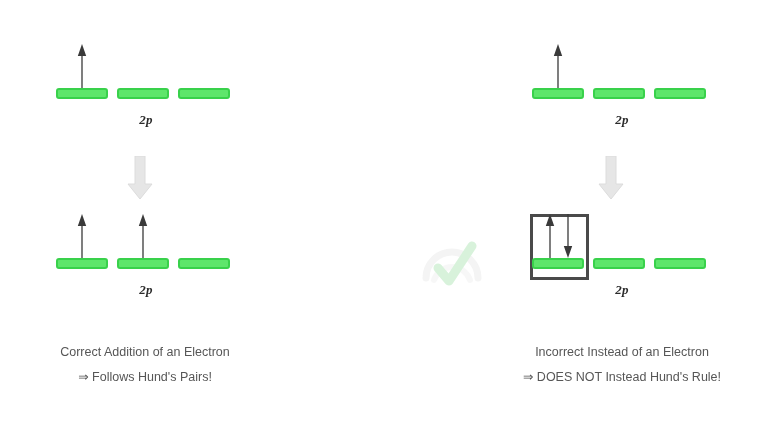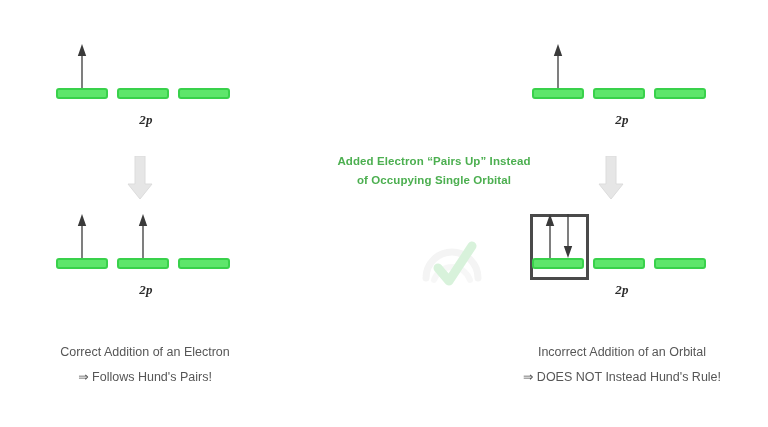--- a/index.html
+++ b/index.html
@@ -177,24 +177,20 @@
 
     </div>
     <div class="orbital-label" style="left:0px; top:24px; width:180px; text-align:center;">2p</div>
   </div>
 
   <div class="caption" style="left:10px; top:340px; width:270px;">
     <span class="cap-line">Correct Addition of an Electron</span>
     <span class="cap-line">⇒ Follows Hund's Pairs!</span>
   </div>
 
-  <div class="annotation" style="left:314px; top:152px; width:240px;">
-    <span class="ann-line">Added Electron “Pairs Up” Instead</span>
-    <span class="ann-line">of Occupying Single Orbital</span>
-  </div>
 
   <div class="ghost-check" style="left:418px; top:238px;">
     <svg width="70" height="56" viewBox="0 0 70 56">
       <path d="M8 40 A26 26 0 0 1 60 40" fill="none" stroke="#b9b9b9" stroke-width="7" stroke-linecap="round" opacity="0.55"></path>
       <path d="M16 42 A19 19 0 0 1 52 42" fill="none" stroke="#cfcfcf" stroke-width="6" stroke-linecap="round" opacity="0.5"></path>
       <path d="M20 30 L31 43 L54 8" fill="none" stroke="#7fd68a" stroke-width="9" stroke-linecap="round" stroke-linejoin="round"></path>
     </svg>
   </div>
 
   <div class="orbital-group" style="left:532px; top:88px; width:180px;">
@@ -255,17 +251,17 @@
 
       <div class="orbital-slot" style="left:122px;">
         <div class="orbital-bar"></div>
       </div>
 
     </div>
     <div class="orbital-label" style="left:0px; top:24px; width:180px; text-align:center;">2p</div>
   </div>
 
   <div class="caption" style="left:487px; top:340px; width:270px;">
-    <span class="cap-line">Incorrect Addition of an Orbital</span>
+    <span class="cap-line">Incorrect Instead of an Electron</span>
     <span class="cap-line">⇒ DOES NOT Instead Hund's Rule!</span>
   </div>
 
 </div>
 
 </body></html>

